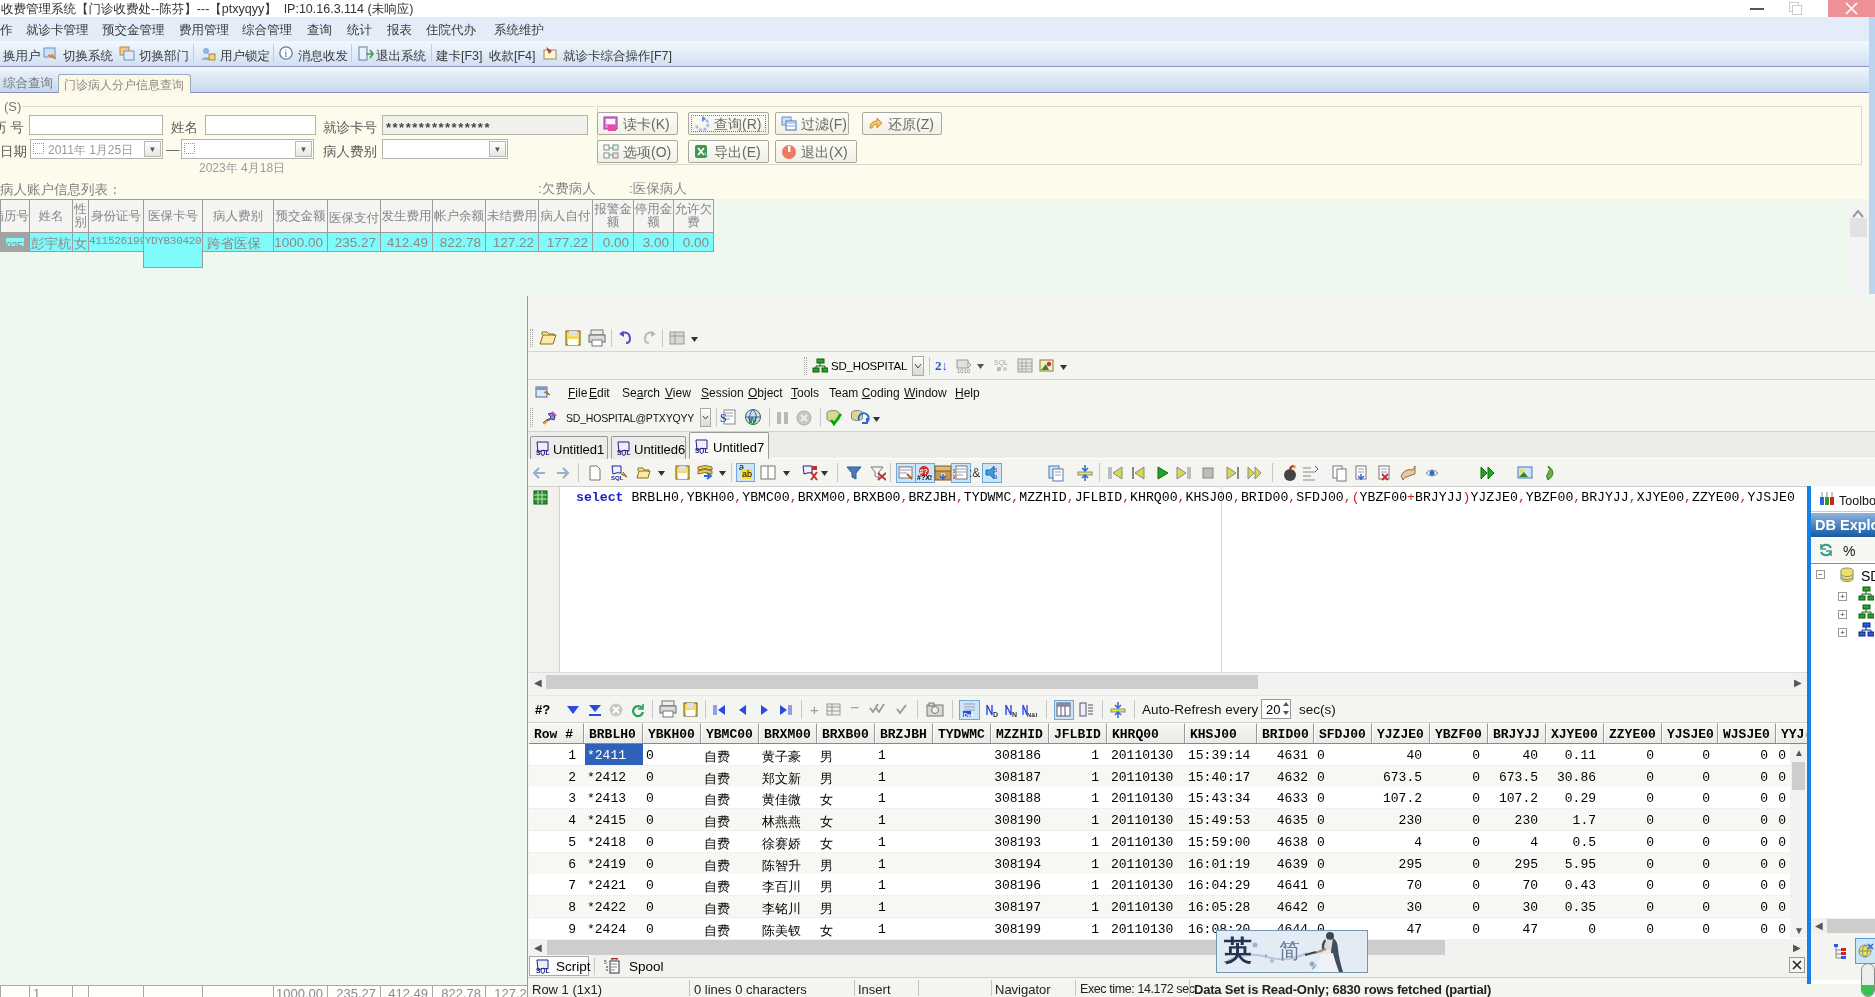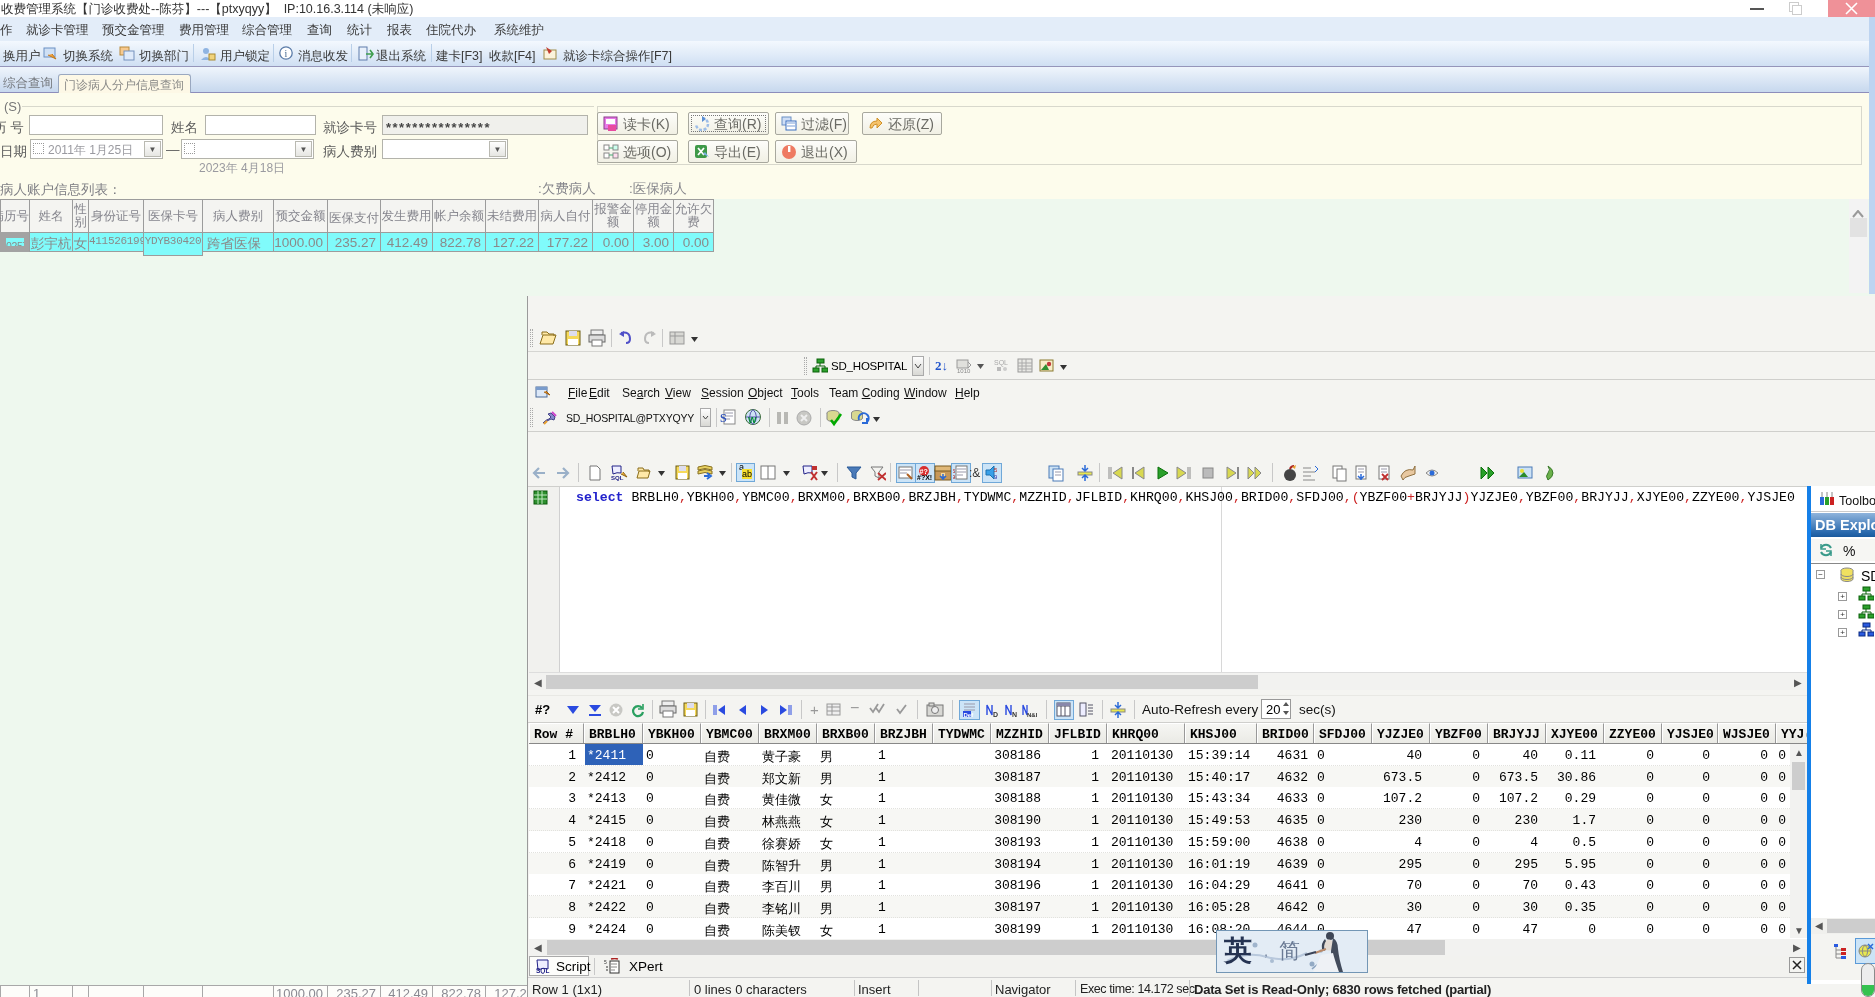--- a/index.html
+++ b/index.html
@@ -232,21 +232,21 @@
 <div class="abs" id="htbl" style="left:0;top:199px;width:714px;height:53px">
     <div style="position:absolute;left:0px;top:0;width:30px;height:34px;background:#f4f4f1;border:1px solid #9c9c9c;color:#85858d;font-size:12.5px;text-align:center;display:flex;align-items:center;justify-content:flex-end;line-height:13px;white-space:nowrap">病历号</div>
     <div style="position:absolute;left:0px;top:33px;width:30px;height:20px;background:#80fbfb;border:6px solid #a3a3a3;color:#8a8a8a;font-size:13.5px;text-align:center;font-size:10.5px;letter-spacing:-0.4px;padding-top:4px;padding-top:2px;overflow:hidden;white-space:nowrap">02577</div>
     <div style="position:absolute;left:29px;top:0;width:44px;height:34px;background:#f4f4f1;border:1px solid #9c9c9c;color:#85858d;font-size:12.5px;text-align:center;display:flex;align-items:center;justify-content:center;line-height:13px;white-space:nowrap">姓名</div>
     <div style="position:absolute;left:29px;top:33px;width:44px;height:20px;background:#80fbfb;border:1px solid #9c9c9c;color:#8a8a8a;font-size:13.5px;text-align:center;padding-top:2px;overflow:hidden;white-space:nowrap">彭宇杭</div>
     <div style="position:absolute;left:72px;top:0;width:17px;height:34px;background:#f4f4f1;border:1px solid #9c9c9c;color:#85858d;font-size:12.5px;text-align:center;display:flex;align-items:center;justify-content:center;line-height:13px;white-space:normal">性<br>别</div>
     <div style="position:absolute;left:72px;top:33px;width:17px;height:20px;background:#80fbfb;border:1px solid #9c9c9c;color:#8a8a8a;font-size:13.5px;text-align:center;padding-top:2px;overflow:hidden;white-space:nowrap">女</div>
     <div style="position:absolute;left:88px;top:0;width:56px;height:34px;background:#f4f4f1;border:1px solid #9c9c9c;color:#85858d;font-size:12.5px;text-align:center;display:flex;align-items:center;justify-content:center;line-height:13px;white-space:nowrap">身份证号</div>
     <div style="position:absolute;left:88px;top:33px;width:56px;height:20px;background:#80fbfb;border:1px solid #9c9c9c;color:#8a8a8a;font-size:13.5px;font-family:'Liberation Mono',monospace;font-size:11px;letter-spacing:-0.3px;text-align:center;padding-top:2px;overflow:hidden;white-space:nowrap">411526199</div>
     <div style="position:absolute;left:143px;top:0;width:60px;height:34px;background:#f4f4f1;border:1px solid #9c9c9c;color:#85858d;font-size:12.5px;text-align:center;display:flex;align-items:center;justify-content:center;line-height:13px;white-space:nowrap">医保卡号</div>
-    <div style="position:absolute;left:143px;top:33px;width:60px;height:24px;background:#80fbfb;border:1px solid #9c9c9c;color:#8a8a8a;font-size:13.5px;font-family:'Liberation Mono',monospace;font-size:11px;letter-spacing:-0.3px;text-align:center;padding-top:2px;overflow:hidden;white-space:nowrap">YDYB30420</div>
+    <div style="position:absolute;left:143px;top:33px;width:60px;height:36px;background:#80fbfb;border:1px solid #9c9c9c;color:#8a8a8a;font-size:13.5px;font-family:'Liberation Mono',monospace;font-size:11px;letter-spacing:-0.3px;text-align:center;padding-top:2px;overflow:hidden;white-space:nowrap">YDYB30420</div>
     <div style="position:absolute;left:202px;top:0;width:72px;height:34px;background:#f4f4f1;border:1px solid #9c9c9c;color:#85858d;font-size:12.5px;text-align:center;display:flex;align-items:center;justify-content:center;line-height:13px;white-space:nowrap">病人费别</div>
     <div style="position:absolute;left:202px;top:33px;width:72px;height:20px;background:#80fbfb;border:1px solid #9c9c9c;color:#8a8a8a;font-size:13.5px;text-align:left;padding-left:4px;padding-top:2px;overflow:hidden;white-space:nowrap">跨省医保</div>
     <div style="position:absolute;left:273px;top:0;width:55px;height:34px;background:#f4f4f1;border:1px solid #9c9c9c;color:#85858d;font-size:12.5px;text-align:center;display:flex;align-items:center;justify-content:center;line-height:13px;white-space:nowrap">预交金额</div>
     <div style="position:absolute;left:273px;top:33px;width:55px;height:20px;background:#80fbfb;border:1px solid #9c9c9c;color:#8a8a8a;font-size:13.5px;text-align:right;padding-right:4px;padding-top:2px;overflow:hidden;white-space:nowrap">1000.00</div>
     <div style="position:absolute;left:327px;top:0;width:54px;height:38px;background:#f4f4f1;border:1px solid #9c9c9c;color:#85858d;font-size:12.5px;text-align:center;display:flex;align-items:center;justify-content:center;line-height:13px;white-space:nowrap">医保支付</div>
     <div style="position:absolute;left:327px;top:33px;width:54px;height:20px;background:#80fbfb;border:1px solid #9c9c9c;color:#8a8a8a;font-size:13.5px;text-align:right;padding-right:4px;padding-top:2px;overflow:hidden;white-space:nowrap">235.27</div>
     <div style="position:absolute;left:380px;top:0;width:53px;height:34px;background:#f4f4f1;border:1px solid #9c9c9c;color:#85858d;font-size:12.5px;text-align:center;display:flex;align-items:center;justify-content:center;line-height:13px;white-space:nowrap">发生费用</div>
     <div style="position:absolute;left:380px;top:33px;width:53px;height:20px;background:#80fbfb;border:1px solid #9c9c9c;color:#8a8a8a;font-size:13.5px;text-align:right;padding-right:4px;padding-top:2px;overflow:hidden;white-space:nowrap">412.49</div>
     <div style="position:absolute;left:432px;top:0;width:54px;height:34px;background:#f4f4f1;border:1px solid #9c9c9c;color:#85858d;font-size:12.5px;text-align:center;display:flex;align-items:center;justify-content:center;line-height:13px;white-space:nowrap">帐户余额</div>
     <div style="position:absolute;left:432px;top:33px;width:54px;height:20px;background:#80fbfb;border:1px solid #9c9c9c;color:#8a8a8a;font-size:13.5px;text-align:right;padding-right:4px;padding-top:2px;overflow:hidden;white-space:nowrap">822.78</div>
@@ -426,20 +426,40 @@
         <ellipse cx="7" cy="5" rx="5.5" ry="2.5" fill="#d8d890" stroke="#888"></ellipse>
         <path d="M1.5 5 V10 A5.5 2.5 0 0 0 12.5 10 V5" fill="#d8d890" stroke="#888"></path>
         <path d="M9 12 A5 5 0 1 1 17 14" stroke="#2a6ad8" stroke-width="2" fill="none"></path>
         <path d="M17 10 V15 H12" stroke="#2a6ad8" stroke-width="2" fill="none"></path>
       </svg>
 <svg style="position:absolute;left:345px;top:14px" width="8" height="6">
         <path d="M0 0 H7 L3.5 5 Z" fill="#333"></path>
       </svg>
 </div>
 
+<div class="tb" style="top:136px;height:27px;background:#ececE8;border-bottom:1px solid #fff">
+<div class="sqltab" style="left:2px;top:4px;width:78px;height:23px"></div>
+<div class="sqltab" style="left:83px;top:4px;width:75px;height:23px"></div>
+<div class="sqltab" style="left:161px;top:0px;width:80px;height:27px;background:#f8f8f5"></div>
+<svg class="icon16" style="left:7px;top:8px">
+        <path d="M2 2 H13 V11 Q8 9 3 12 Z" fill="#eef" stroke="#228"></path>
+        <text x="1" y="15" font-size="6.5" font-weight="bold" fill="#228">SQL</text>
+      </svg>
+      <span style="position:absolute;left:25px;top:10px">Untitled1</span>
+<svg class="icon16" style="left:88px;top:8px">
+        <path d="M2 2 H13 V11 Q8 9 3 12 Z" fill="#eef" stroke="#228"></path>
+        <text x="1" y="15" font-size="6.5" font-weight="bold" fill="#228">SQL</text>
+      </svg>
+      <span style="position:absolute;left:106px;top:10px">Untitled6</span>
+<svg class="icon16" style="left:166px;top:6px">
+        <path d="M2 2 H13 V11 Q8 9 3 12 Z" fill="#eef" stroke="#228"></path>
+        <text x="1" y="15" font-size="6.5" font-weight="bold" fill="#228">SQL</text>
+      </svg>
+      <span style="position:absolute;left:185px;top:8px">Untitled7</span>
+</div>
 
 <div class="tb" id="edtb" style="top:163px;height:28px;border-bottom:1px solid #cfcfcc">
       <svg class="icon16" style="left:3px;top:6px">
         <path d="M14 8 H4 M8 3 L3 8 L8 13" stroke="#9ab0c8" stroke-width="2.2" fill="none"></path>
       </svg>
       <svg class="icon16" style="left:27px;top:6px">
         <path d="M2 8 H12 M8 3 L13 8 L8 13" stroke="#9ab0c8" stroke-width="2.2" fill="none"></path>
       </svg>
       <div class="vsep" style="left:50px;top:4px;height:19px"></div>
       <svg class="icon16" style="left:59px;top:6px">
@@ -794,21 +814,21 @@
       </svg>
 <span style="position:absolute;left:28px;top:3px;font-size:13.5px">Script</span>
 <div class="vsep" style="left:66px;top:2px;height:17px"></div>
 <svg class="icon16" style="left:76px;top:2px">
         <rect x="6" y="3" width="9" height="12" fill="#fff" stroke="#333"></rect>
         <path d="M7 6 H13 M7 9 H13 M7 12 H11" stroke="#888"></path>
         <text x="0" y="6" font-size="5" fill="#333">5</text>
         <path d="M2 9 H4 M2 12 H4" stroke="#333"></path>
         <path d="M7 1 Q11 0 14 1" stroke="#a22" fill="none" stroke-width="1.5"></path>
       </svg>
-<span style="position:absolute;left:101px;top:3px;font-size:13.5px">XPert</span>
+<span style="position:absolute;left:101px;top:3px;font-size:13.5px">Spool</span>
 <div style="position:absolute;left:1261px;top:1px;width:16px;height:16px;border:1px solid #999;background:#f4f4f1"><svg width="14" height="14">
           <path d="M3 3 L11 11 M11 3 L3 11" stroke="#222" stroke-width="1.5"></path>
         </svg></div>
 </div>
 
 <div class="tb" id="snStatus">
 <span style="left:4px">Row 1 (1x1)</span>
 <div class="sep" style="left:161px"></div>
 <span style="left:166px">0 lines 0 characters</span>
 <div class="sep" style="left:326px"></div>

